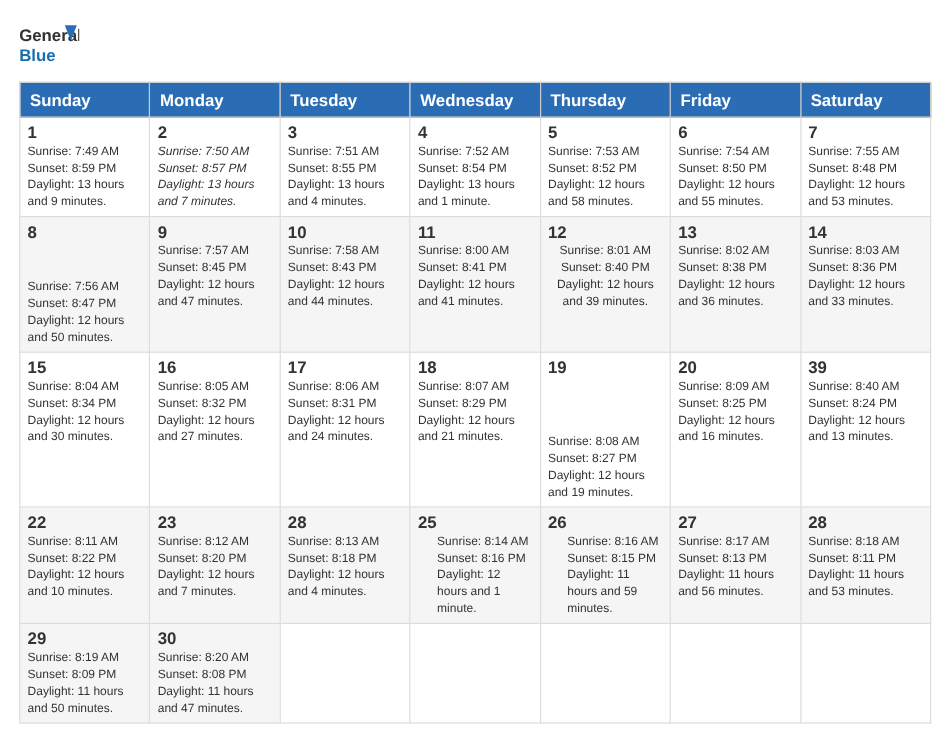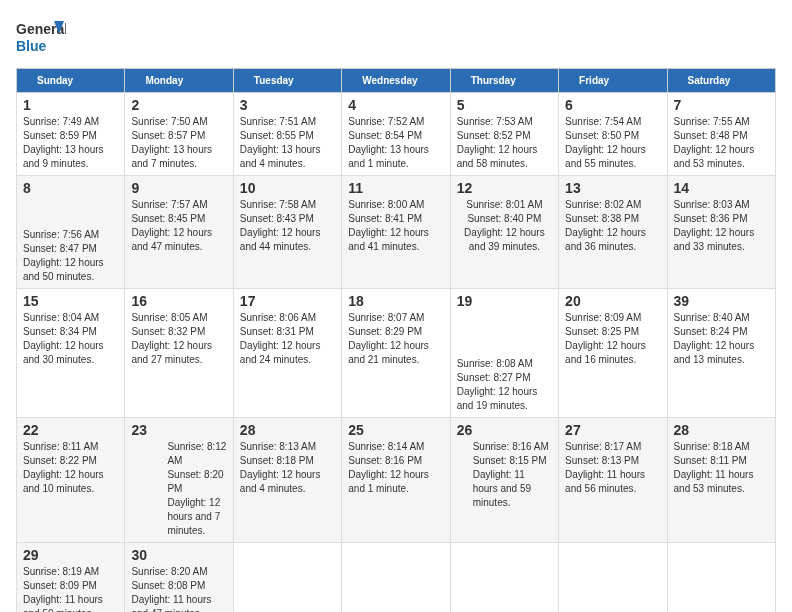--- a/index.html
+++ b/index.html
@@ -36,22 +36,22 @@
     }
     .calendar {
       width: 100%;
       border-collapse: collapse;
       margin-top: 8px;
     }
     .calendar th {
       background-color: #2a6db5;
       color: #fff;
       text-align: left;
-      padding: 6px 20px;
-      font-size: 10px;
+      padding: 6px 8px;
+      font-size: 14px;
       font-weight: bold;
       border: 1px solid #ccc;
     }
     .calendar td {
       border: 1px solid #ddd;
       vertical-align: top;
       padding: 4px 6px;
       font-size: 10.5px;
       color: #333;
       width: calc(100% / 7);
@@ -110,21 +110,21 @@
   <tbody id="calendar-body">
   <tr>
         <td>
           <span class="cell-day">1</span>
           <div class="cell-info" style="white-space: pre-line;">Sunrise: 7:49 AM
 Sunset: 8:59 PM
 Daylight: 13 hours and 9 minutes.</div>
         </td>
         <td>
           <span class="cell-day">2</span>
-          <div class="cell-info" style="white-space: pre-line;">Sunrise: 7:50 AM
+          <div class="cell-info" style="white-space: pre-line; font-style: italic;">Sunrise: 7:50 AM
 Sunset: 8:57 PM
 Daylight: 13 hours and 7 minutes.</div>
         </td>
         <td>
           <span class="cell-day">3</span>
           <div class="cell-info" style="white-space: pre-line;">Sunrise: 7:51 AM
 Sunset: 8:55 PM
 Daylight: 13 hours and 4 minutes.</div>
         </td>
         <td>
@@ -242,33 +242,33 @@
       </tr>
       <tr class="row-alt">
         <td>
           <span class="cell-day">22</span>
           <div class="cell-info" style="white-space: pre-line;">Sunrise: 8:11 AM
 Sunset: 8:22 PM
 Daylight: 12 hours and 10 minutes.</div>
         </td>
         <td>
           <span class="cell-day">23</span>
-          <div class="cell-info" style="white-space: pre-line; margin-left: 36px;">Sunrise: 8:12 AM
+          <div class="cell-info" style="white-space: pre-line;">Sunrise: 8:12 AM
 Sunset: 8:20 PM
 Daylight: 12 hours and 7 minutes.</div>
         </td>
         <td>
           <span class="cell-day">28</span>
           <div class="cell-info" style="white-space: pre-line;">Sunrise: 8:13 AM
 Sunset: 8:18 PM
 Daylight: 12 hours and 4 minutes.</div>
         </td>
         <td>
           <span class="cell-day">25</span>
-          <div class="cell-info" style="white-space: pre-line;">Sunrise: 8:14 AM
+          <div class="cell-info" style="white-space: pre-line; margin-left: 16px;">Sunrise: 8:14 AM
 Sunset: 8:16 PM
 Daylight: 12 hours and 1 minute.</div>
         </td>
         <td>
           <span class="cell-day">26</span>
           <div class="cell-info" style="white-space: pre-line; margin-left: 16px;">Sunrise: 8:16 AM
 Sunset: 8:15 PM
 Daylight: 11 hours and 59 minutes.</div>
         </td>
         <td>

